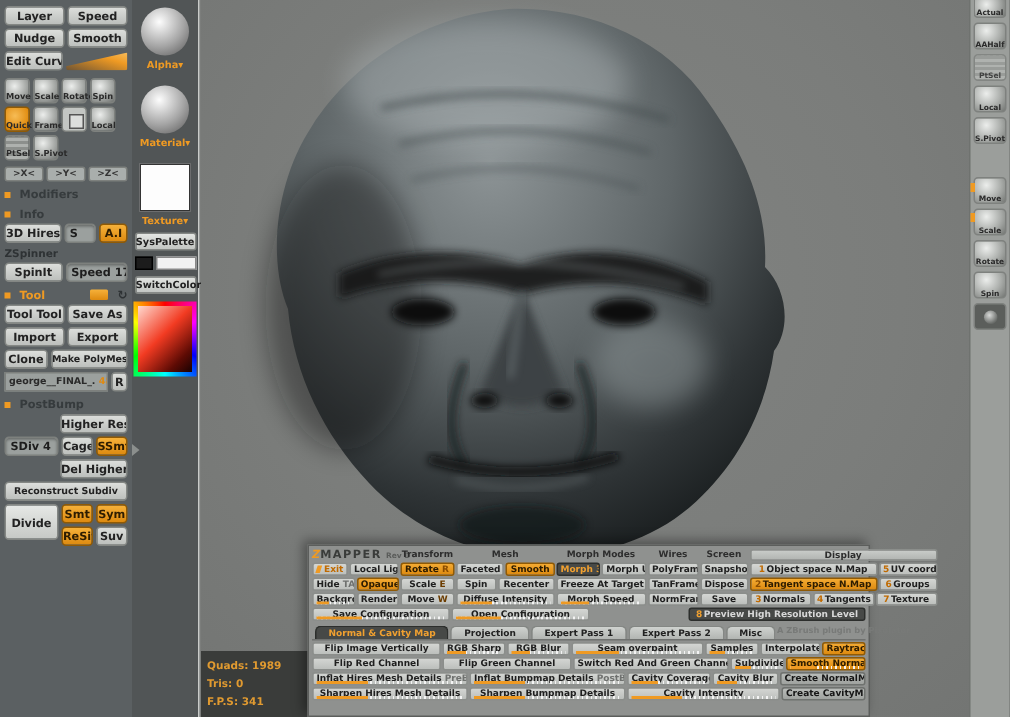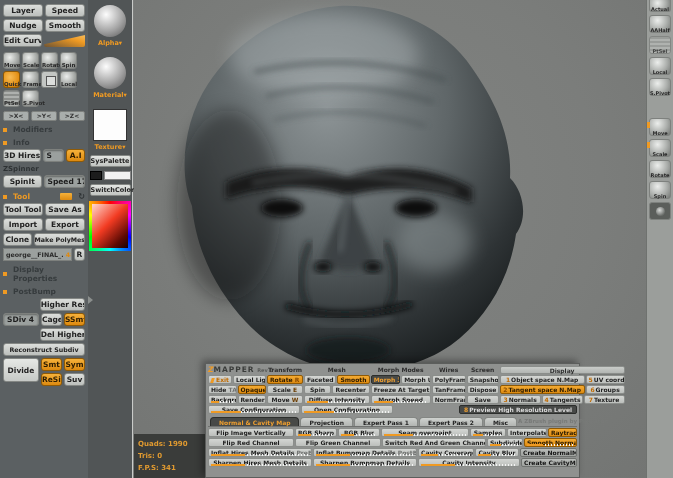--- a/index.html
+++ b/index.html
@@ -231,24 +231,20 @@
     <div class="namefield">
       <span>george__FINAL_.</span>
       <span class="num">48</span>
     </div>
     <div class="pb" style="flex:0 0 11px">R</div>
   </div>
 
 
   <div class="sh">
     <span class="bu"></span>
-    <span>Display Properties</span>
-  </div>
-  <div class="sh">
-    <span class="bu"></span>
     <span>PostBump</span>
   </div>
 
   <div class="r">
     <div style="flex:.8"></div>
     <div class="pb">Higher Res</div>
   </div>
   <div class="r">
     <div class="pb slg" style="flex:1.3">SDiv 4</div>
     <div class="pb" style="flex:.8">Cage</div>
@@ -334,21 +330,21 @@
     <path d="M214,196 L206,252" stroke="#7d8688" stroke-width="4" opacity=".5" filter="url(#b1)"></path>
     <ellipse cx="189" cy="267" rx="9" ry="5" fill="#0a0d0e" filter="url(#b1)"></ellipse>
     <ellipse cx="239" cy="267" rx="9" ry="5" fill="#0a0d0e" filter="url(#b1)"></ellipse>
     <path d="M176,242 Q158,286 176,310" stroke="#171c1d" stroke-width="5" fill="none" opacity=".8" filter="url(#b1)"></path>
     <path d="M252,242 Q270,286 252,310" stroke="#171c1d" stroke-width="5" fill="none" opacity=".8" filter="url(#b1)"></path>
     <path d="M152,306 Q214,324 278,304" stroke="#0b0f10" stroke-width="6" fill="none" filter="url(#b1)"></path>
     <path d="M170,320 Q214,332 258,318" stroke="#6e7678" stroke-width="3" fill="none" opacity=".55" filter="url(#b1)"></path>
     <ellipse cx="214" cy="350" rx="42" ry="13" fill="#0f1314" opacity=".6" filter="url(#b1)"></ellipse>
   </svg>
   <div id="stats">
-    <div>Quads: 1990</div>
+    <div>Quads: 1989</div>
     <div>Tris: 0</div>
     <div>F.P.S: 341</div>
   </div>
 </main>
 
 <section id="zmapper">
   <div class="zcols">
     <div class="zcol" style="width:58px">
       <div id="zlogo">
         <span class="zz">Z</span><span class="zm">MAPPER</span>

